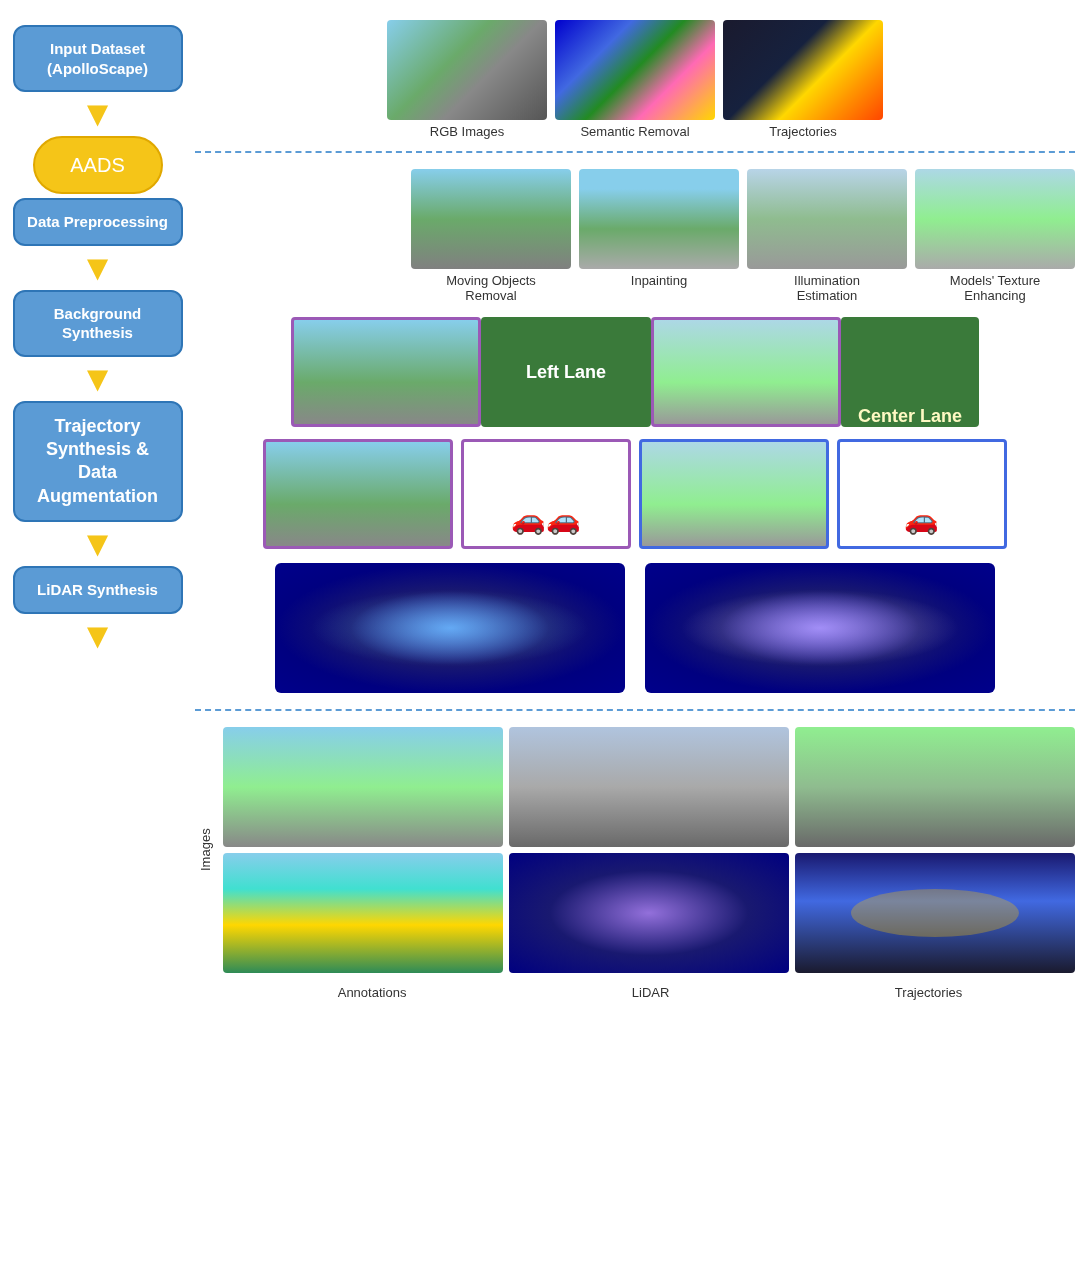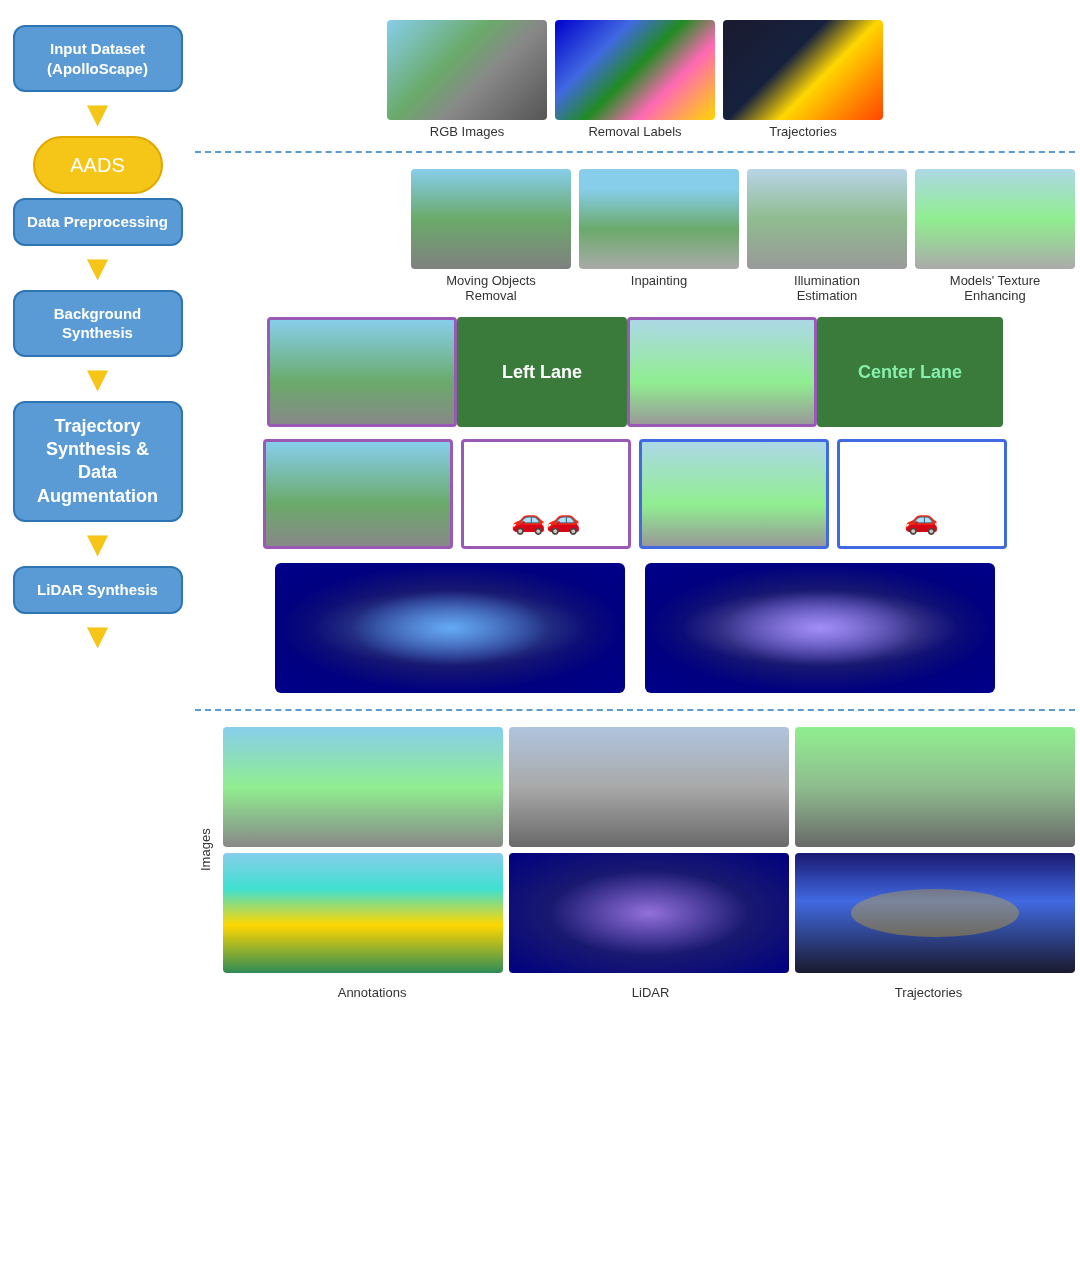--- a/index.html
+++ b/index.html
@@ -153,27 +153,27 @@
       font-size: 18px;
       font-weight: bold;
     }
     .img-bg2 {
       width: 190px; height: 110px;
       background: linear-gradient(180deg, #add8e6 0%, #90ee90 60%, #999 100%);
       border: 3px solid #9b59b6;
       border-radius: 4px;
     }
     .green-lane-box2 {
-      width: 186px; height: 110px;
+      width: 138px; height: 110px;
       background: #3a7a3a;
       border-radius: 4px;
       display: flex;
-      align-items: center;
-      justify-content: center;
-      color: #86efac;
+      align-items: flex-end;
+      justify-content: center;
+      color: #fef9c3;
       font-size: 18px;
       font-weight: bold;
     }
 
     
     .traj-synth-row {
       display: flex;
       gap: 8px;
       justify-content: center;
       padding: 6px 0;
@@ -423,21 +423,21 @@
   <div class="content-area">
 
     <div class="section-row">
       <div class="input-images-row">
         <div class="img-box">
           <div class="img-rgb"></div>
           <span class="img-label">RGB Images</span>
         </div>
         <div class="img-box">
           <div class="img-semantic"></div>
-          <span class="img-label">Removal Labels</span>
+          <span class="img-label">Semantic Removal</span>
         </div>
         <div class="img-box">
           <div class="img-traj"></div>
           <span class="img-label">Trajectories</span>
         </div>
       </div>
       <hr class="dashed-divider">
     </div>
 
     <div class="section-row">

